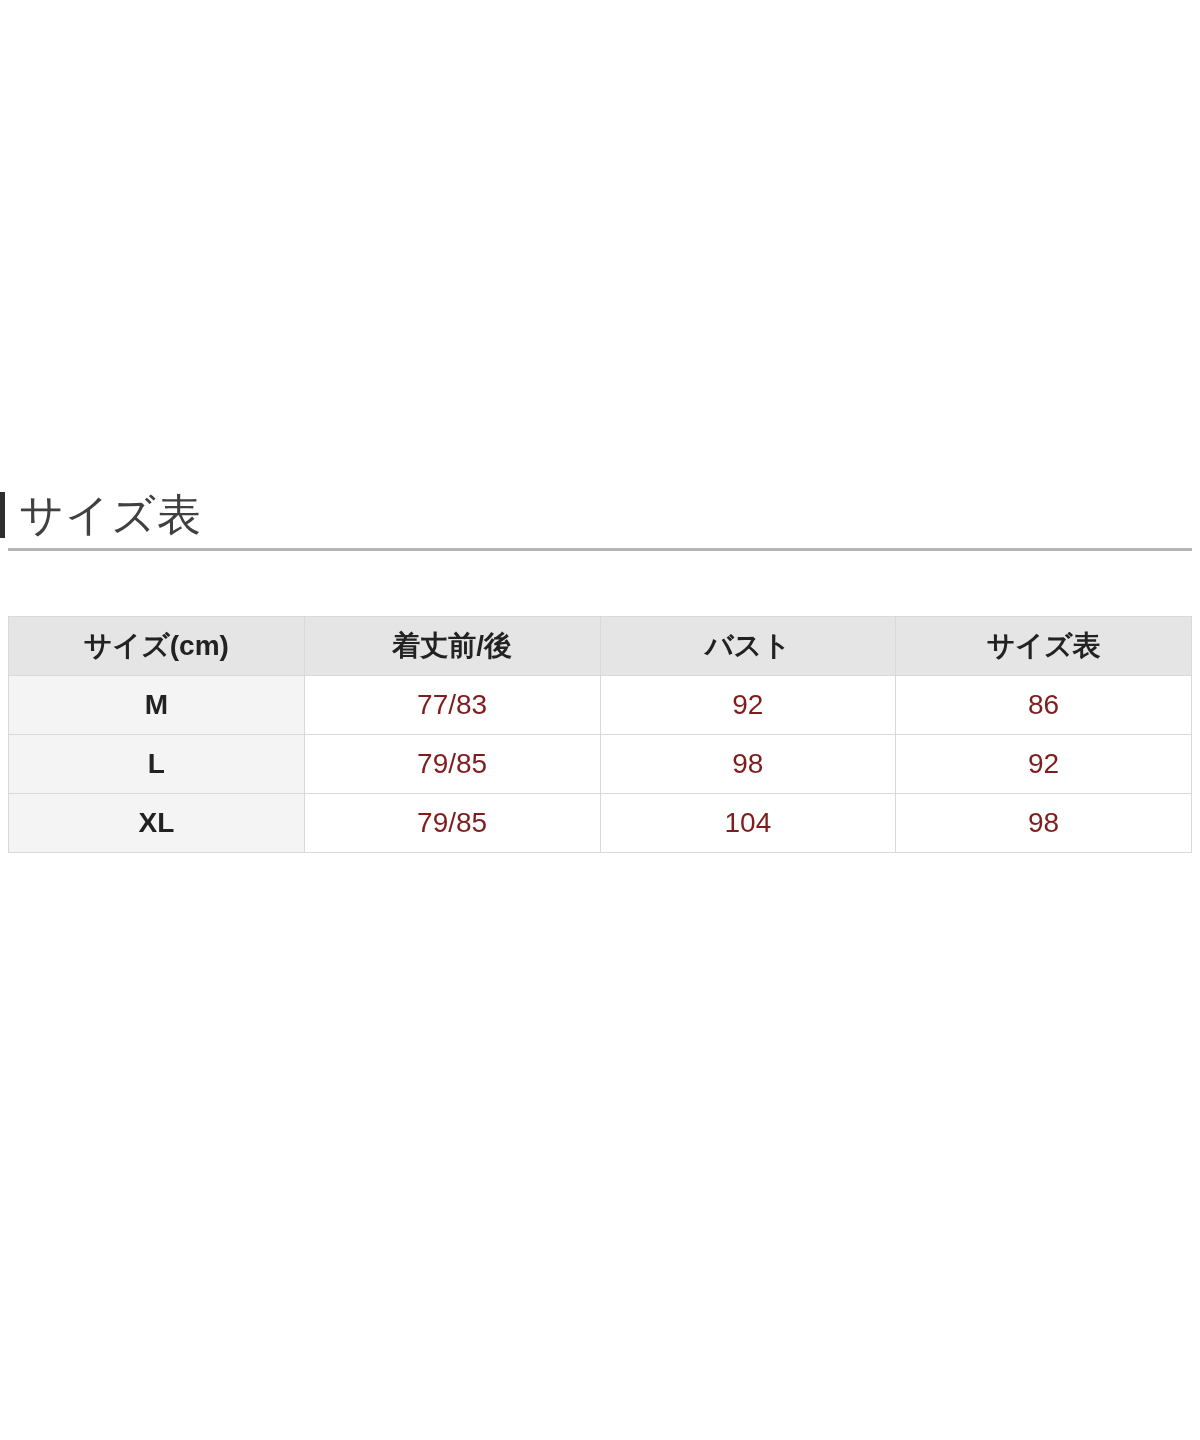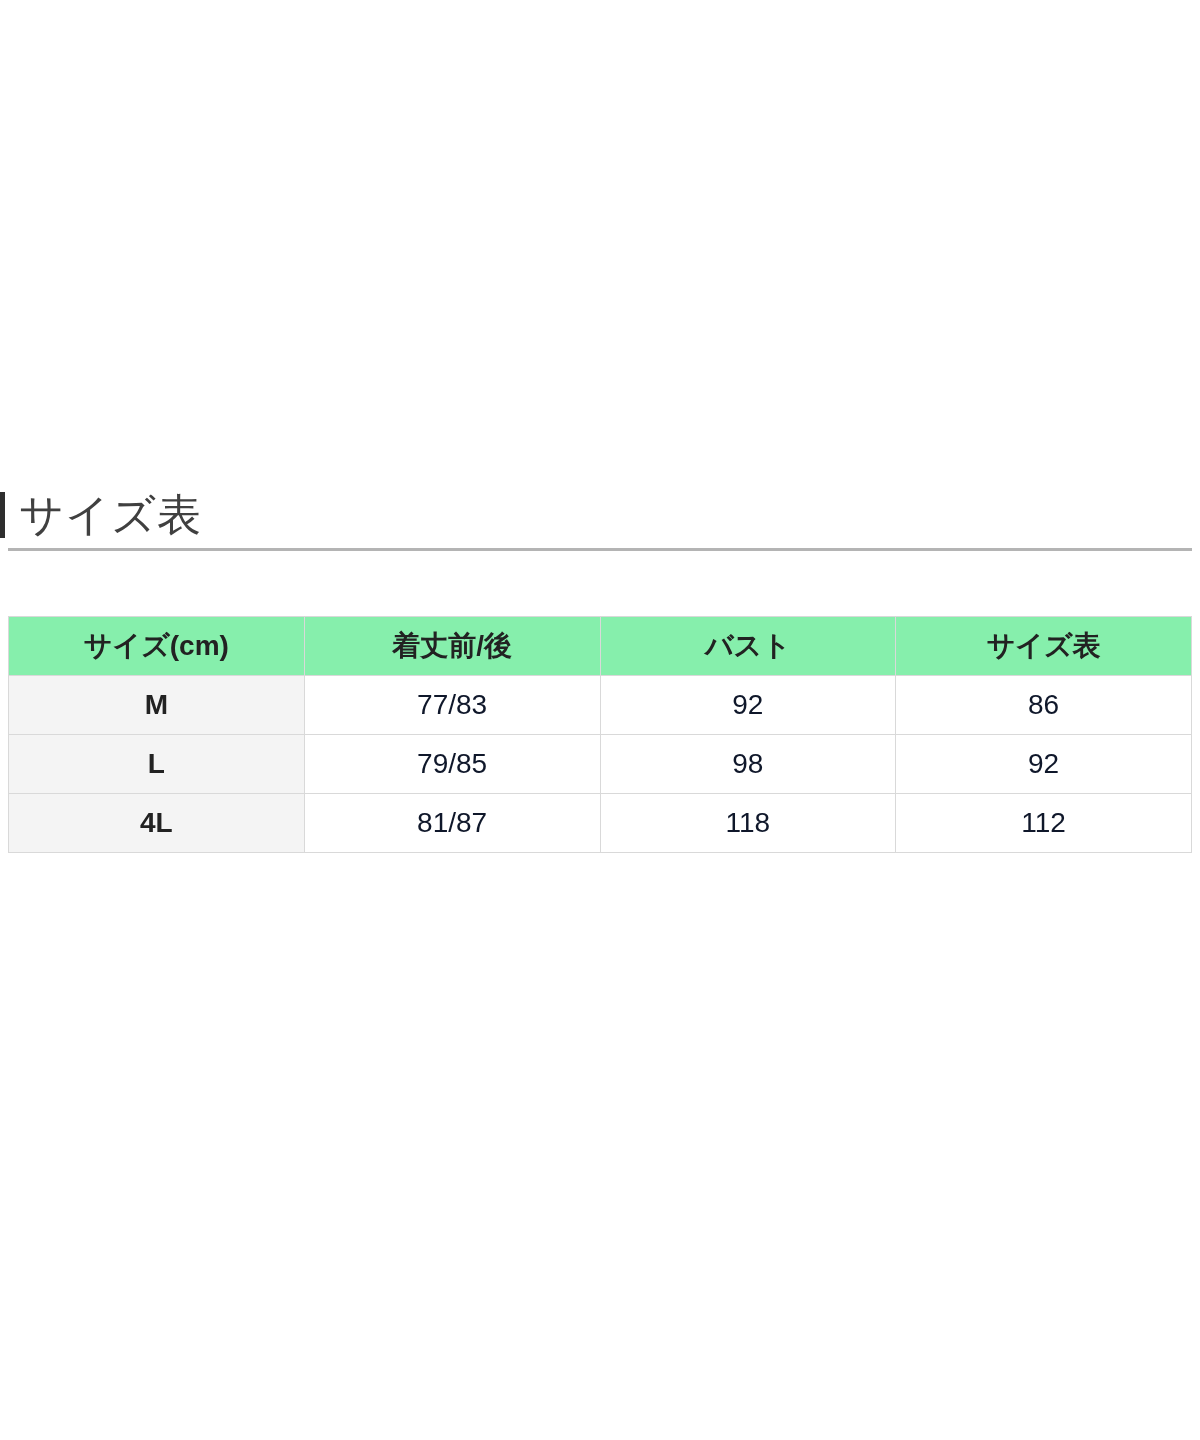--- a/index.html
+++ b/index.html
@@ -55,32 +55,32 @@
   .size-table td {
     border: 1px solid #d9d9d9;
     height: 58px;
     padding: 0;
     text-align: center;
     vertical-align: middle;
     font-size: 28px;
     line-height: 1;
   }
   .size-table th {
-    background: #86efac;
+    background: #e5e5e5;
     color: #222222;
     font-weight: 700;
   }
   .size-table td.rowhead {
     background: #f4f4f4;
     color: #222222;
     font-weight: 700;
   }
   .size-table td.val {
     background: #ffffff;
-    color: #0f172a;
+    color: #7f1d1d;
     font-weight: 400;
   }
 </style>
 </head>
 <body>
 
 <div class="content">
 
   <div class="section-heading">
     <span class="accent-bar"></span>
@@ -105,21 +105,21 @@
         <td class="val">92</td>
         <td class="val">86</td>
       </tr>
       <tr>
         <td class="rowhead">L</td>
         <td class="val">79/85</td>
         <td class="val">98</td>
         <td class="val">92</td>
       </tr>
       <tr>
-        <td class="rowhead">4L</td>
-        <td class="val">81/87</td>
-        <td class="val">118</td>
-        <td class="val">112</td>
+        <td class="rowhead">XL</td>
+        <td class="val">79/85</td>
+        <td class="val">104</td>
+        <td class="val">98</td>
       </tr>
     </tbody>
   </table>
 
 </div>
 
 </body></html>

